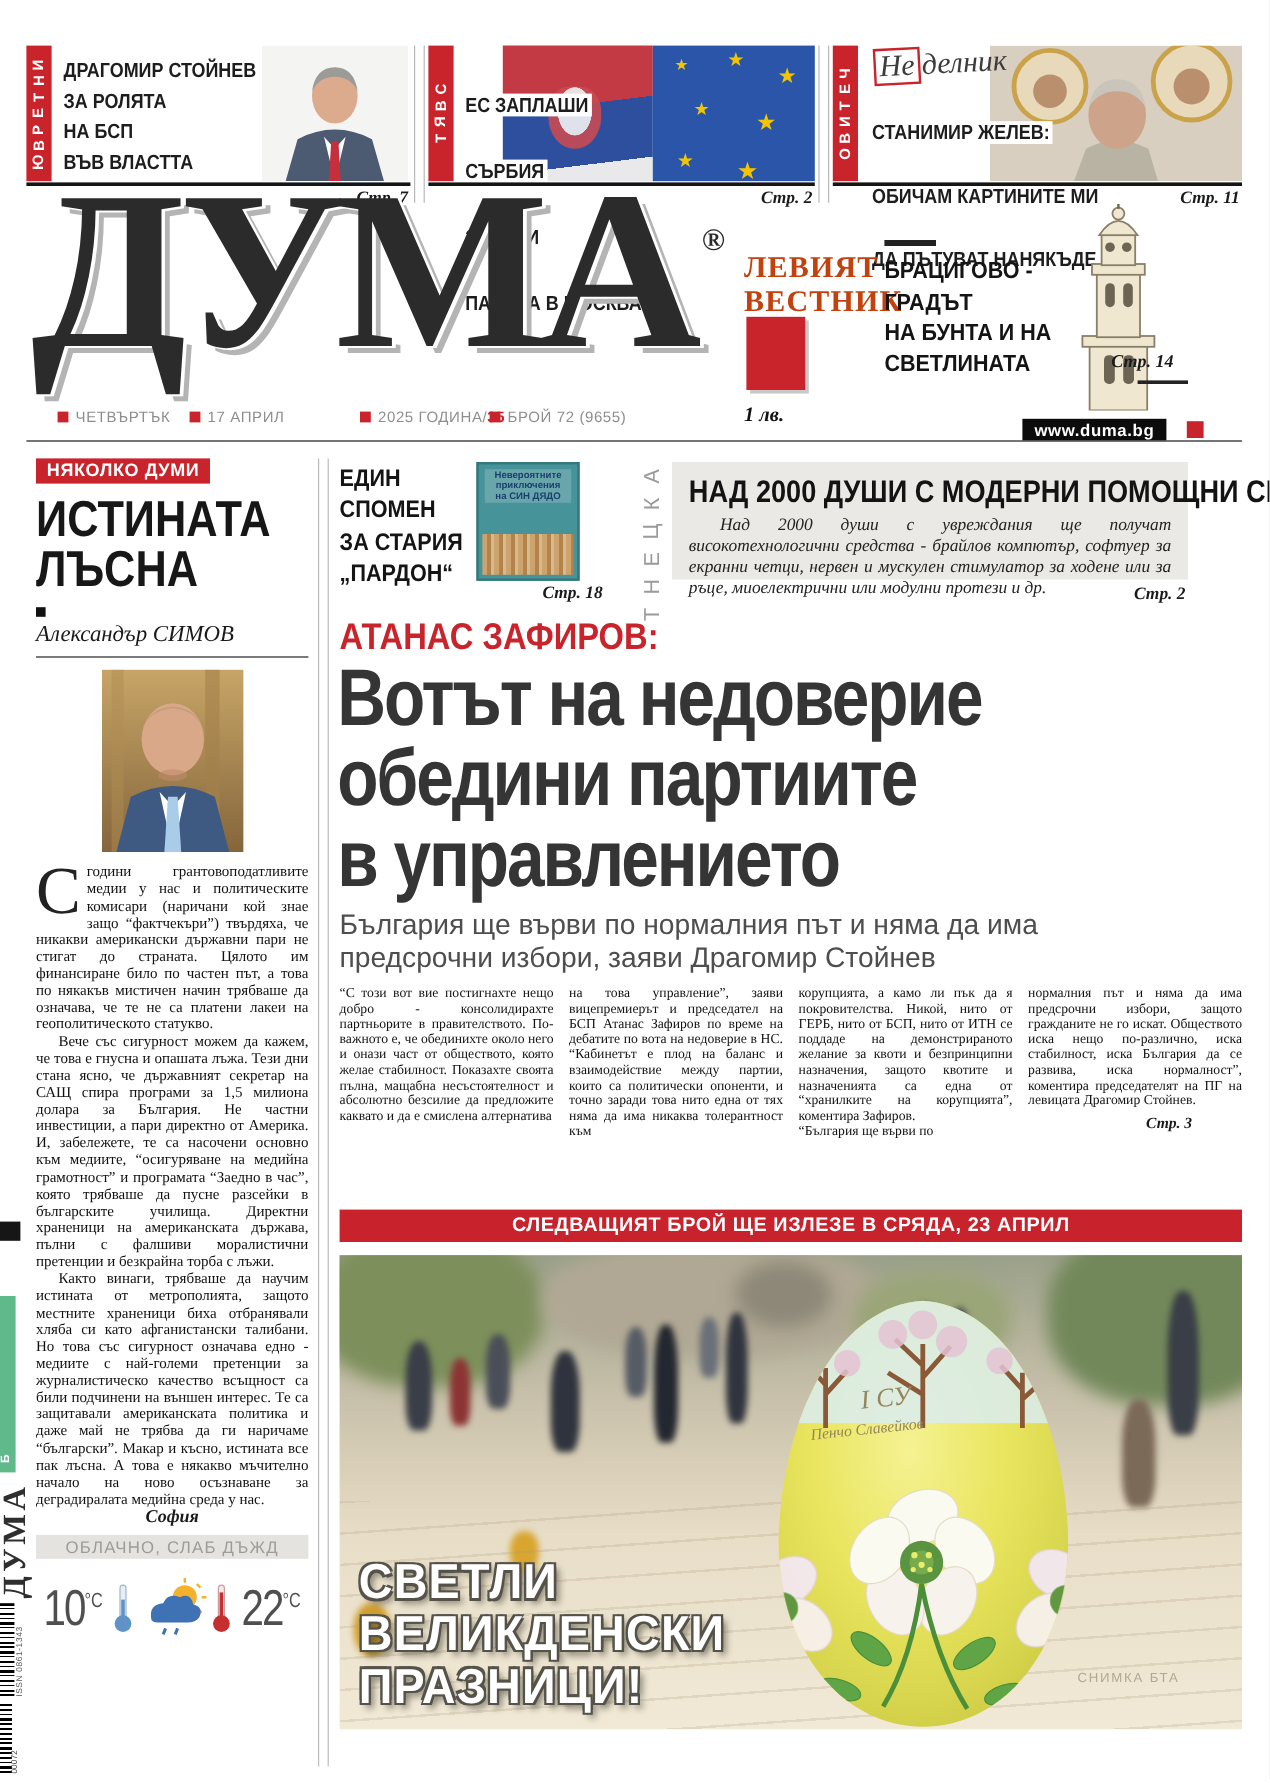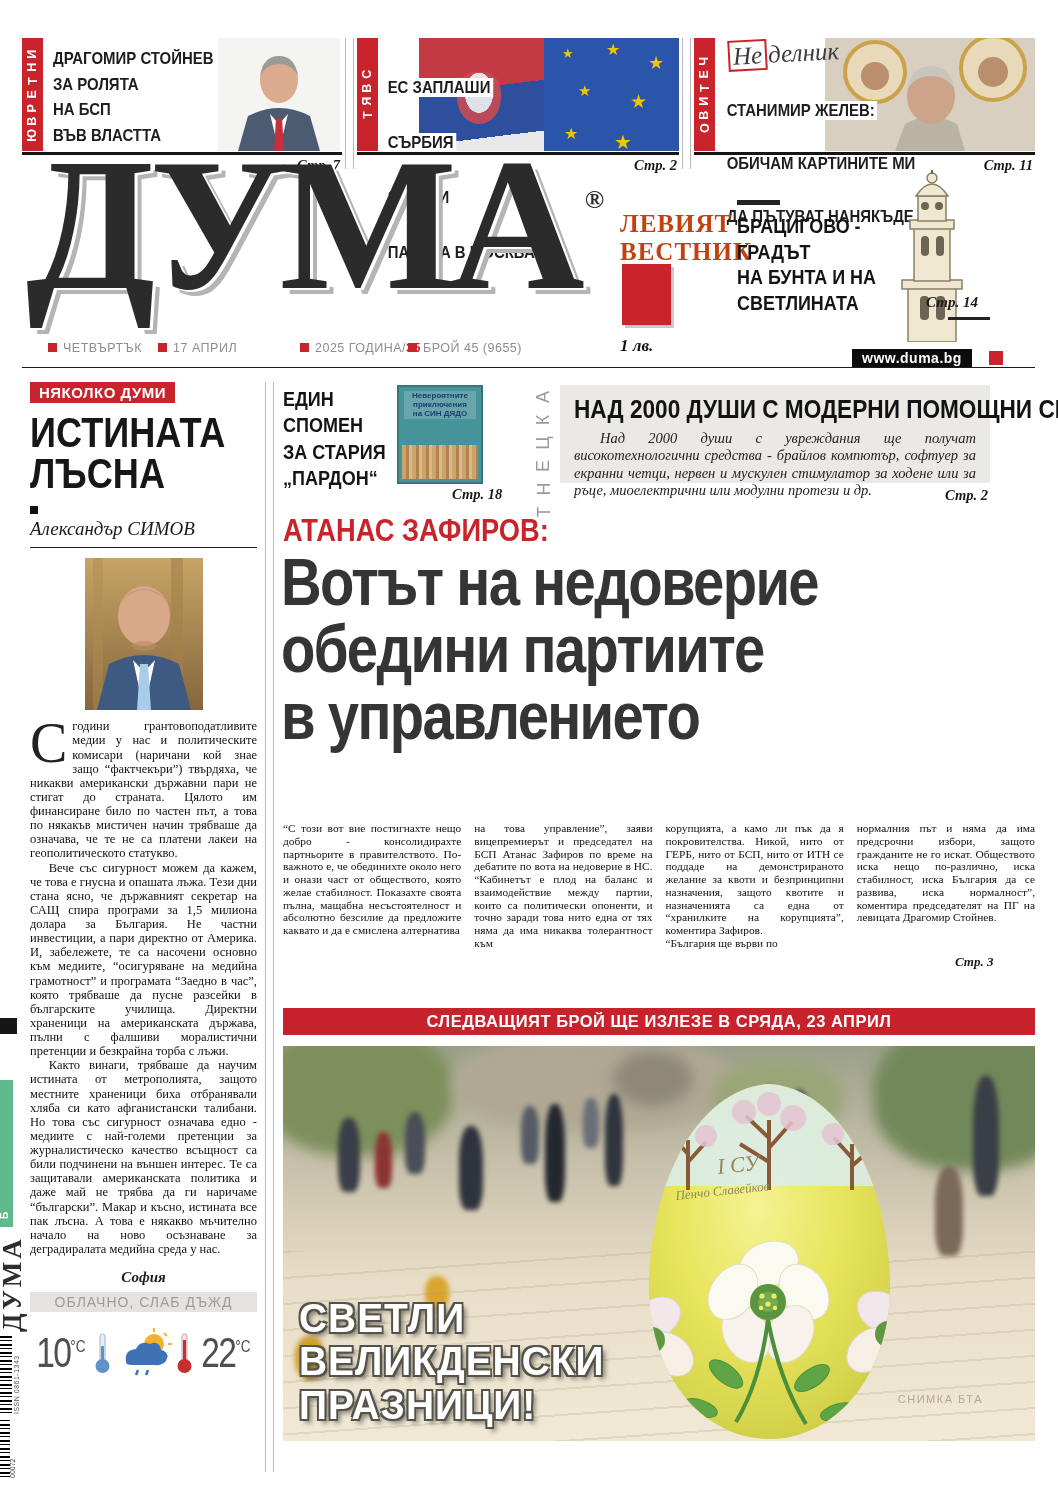--- a/index.html
+++ b/index.html
@@ -67,21 +67,21 @@
   .optitle{margin-top:9px;font-family:"Liberation Sans",sans-serif;font-weight:bold;font-size:42px;
            line-height:.98;color:#171717;transform:scaleX(.86);transform-origin:left top;white-space:pre-line;}
   .opbullet{width:8px;height:8px;background:#111;margin-top:12px;}
   .opauthor{font-style:italic;font-size:19px;margin-top:4px;}
   .oprule{border-top:1.5px solid #232323;margin-top:7px;}
   .opphoto{display:block;margin:10px auto 0;width:118px;height:152px;}
   .optext{margin-top:9px;font-size:12.5px;line-height:1.13;text-align:justify;color:#111;}
   .optext p{margin:0;}
   .optext p+p{text-indent:1.5em;}
   .dropcap{float:left;font-size:56px;line-height:.75;padding:3px 5px 0 0;font-weight:normal;color:#222;}
-  .opcity{text-align:center;font-weight:bold;font-style:italic;font-size:15px;margin-top:13px;}
+  .opcity{text-align:center;font-weight:bold;font-style:italic;font-size:15px;}
   .wxbar{background:#e4e3df;color:#9c9c9c;font-family:"Liberation Sans",sans-serif;font-size:14px;
          letter-spacing:1px;text-align:center;padding:2px 0;margin-top:6px;}
   .wxrow{display:flex;align-items:center;justify-content:space-between;margin-top:16px;}
   .wxnum{font-family:"Liberation Sans",sans-serif;font-size:42px;color:#4f4f4f;letter-spacing:-2px;
          transform:scaleX(.8);transform-origin:center;}
   .wxnum sup{font-size:17px;letter-spacing:0;}
   
   .mainsep{left:265px;top:382px;width:7px;height:1090px;border-left:1px solid #bcbcbc;border-right:1px solid #bcbcbc;}
   
   .memtitle{left:283px;top:386px;font-family:"Liberation Sans",sans-serif;font-weight:bold;font-size:20px;
@@ -102,21 +102,21 @@
   
   .kicker{left:283px;top:513px;font-family:"Liberation Sans",sans-serif;font-weight:bold;font-size:31px;
           color:#c9242c;transform:scaleX(.88);transform-origin:left top;}
   .headline{left:281px;top:548px;width:900px;font-family:"Liberation Sans",sans-serif;font-weight:bold;
             font-size:67px;line-height:1.0;letter-spacing:-2px;color:#353535;
             transform:scaleX(.84);transform-origin:left top;white-space:pre-line;}
   .deck{left:283px;top:756px;width:660px;font-family:"Liberation Sans",sans-serif;font-size:23.5px;
         line-height:1.2;color:#4e4e4e;white-space:pre-line;}
   .leadcols{left:283px;top:822px;width:752px;height:182px;display:flex;gap:13px;}
   .lcol{flex:1;font-size:11.4px;line-height:1.12;text-align:justify;color:#111;white-space:pre-line;}
-  .leadpage{left:955px;top:954px;font-style:italic;font-weight:bold;font-size:13px;text-align:center;}
+  .leadpage{left:955px;top:928px;font-style:italic;font-weight:bold;font-size:13px;text-align:center;}
   
   .banner{left:283px;top:1008px;width:752px;height:27px;background:#c8222c;color:#fff;
           font-family:"Liberation Sans",sans-serif;font-weight:bold;font-size:16.5px;line-height:27px;
           text-align:center;letter-spacing:.5px;}
   
   .photo{left:283px;top:1046px;width:752px;height:395px;overflow:hidden;
          background:linear-gradient(180deg,#9aa089 0,#b1b09a 55px,#c6bfa9 115px,#d9cfb8 175px,#e8dec8 235px,#f1e9d6 395px);}
   .blob{position:absolute;border-radius:45%;filter:blur(7px);}
   .ped{position:absolute;border-radius:42% 42% 30% 30%;filter:blur(2.5px);}
   .tile{position:absolute;left:0;right:0;top:205px;bottom:0;
@@ -280,21 +280,21 @@
   </div>
   <div class="abs mpage">Стр. 14</div>
   <div class="abs mpage-ul"></div>
   <div class="abs webbar">www.duma.bg</div>
   <div class="abs webred"></div>
 
   <div class="abs dateline">
     <span class="ditem" style="left:0;padding-left:18px;"><span class="sq"></span><span>ЧЕТВЪРТЪК</span></span>
     <span class="ditem" style="left:128px;"><span class="sq"></span><span>17 АПРИЛ</span></span>
     <span class="ditem" style="left:243px;margin-left:27px;"><span class="sq"></span><span>2025 ГОДИНА/</span><span class="dred">35</span></span>
-    <span class="ditem" style="left:378px;"><span class="sq"></span><span>БРОЙ 45 (9655)</span></span>
+    <span class="ditem" style="left:378px;"><span class="sq"></span><span>БРОЙ 72 (9655)</span></span>
   </div>
   <div class="abs price">1 лв.</div>
   <div class="abs mrule"></div>
 
   <div class="abs opinion">
     <div class="badge">НЯКОЛКО ДУМИ</div>
     <div class="optitle">ИСТИНАТА
 ЛЪСНА</div>
     <div class="opbullet"></div>
     <div class="opauthor">Александър СИМОВ</div>
@@ -378,20 +378,22 @@
   <div class="abs akcbox">
     <div class="akctitle">НАД 2000 ДУШИ С МОДЕРНИ ПОМОЩНИ СРЕДСТВА</div>
     <div class="akctext">Над 2000 души с увреждания ще получат високотехнологични средства - брайлов компютър, софтуер за екранни четци, нервен и мускулен стимулатор за ходене или за ръце, миоелектрични или модулни протези и др.</div>
   </div>
   <div class="abs akcpage">Стр. 2</div>
 
   <div class="abs kicker">АТАНАС ЗАФИРОВ:</div>
   <div class="abs headline">Вотът на недоверие
 обедини партиите
 в управлението</div>
+  <div class="abs deck">България ще върви по нормалния път и няма да има
+предсрочни избори, заяви Драгомир Стойнев</div>
   <div class="abs leadcols">
     <div class="lcol">“С този вот вие постигнахте нещо добро - консолидирахте партньорите в правителството. По-важното е, че обединихте около него и онази част от обществото, която желае стабилност. Показахте своята пълна, мащабна несъстоятелност и абсолютно безсилие да предложите каквато и да е смислена алтернатива</div>
     <div class="lcol">на това управление”, заяви вицепремиерът и председател на БСП Атанас Зафиров по време на дебатите по вота на недоверие в НС. “Кабинетът е плод на баланс и взаимодействие между партии, които са политически опоненти, и точно заради това нито една от тях няма да има никаква толерантност към</div>
     <div class="lcol">корупцията, а камо ли пък да я покровителства. Никой, нито от ГЕРБ, нито от БСП, нито от ИТН се поддаде на демонстрираното желание за квоти и безпринципни назначения, защото квотите и назначенията са една от “хранилките на корупцията”, коментира Зафиров.
 “България ще върви по</div>
     <div class="lcol">нормалния път и няма да има предсрочни избори, защото гражданите не го искат. Обществото иска нещо по-различно, иска стабилност, иска България да се развива, иска нормалност”, коментира председателят на ПГ на левицата Драгомир Стойнев.</div>
   </div>
   <div class="abs leadpage">Стр. 3</div>
 
   <div class="abs banner">СЛЕДВАЩИЯТ БРОЙ ЩЕ ИЗЛЕЗЕ В СРЯДА, 23 АПРИЛ</div>

